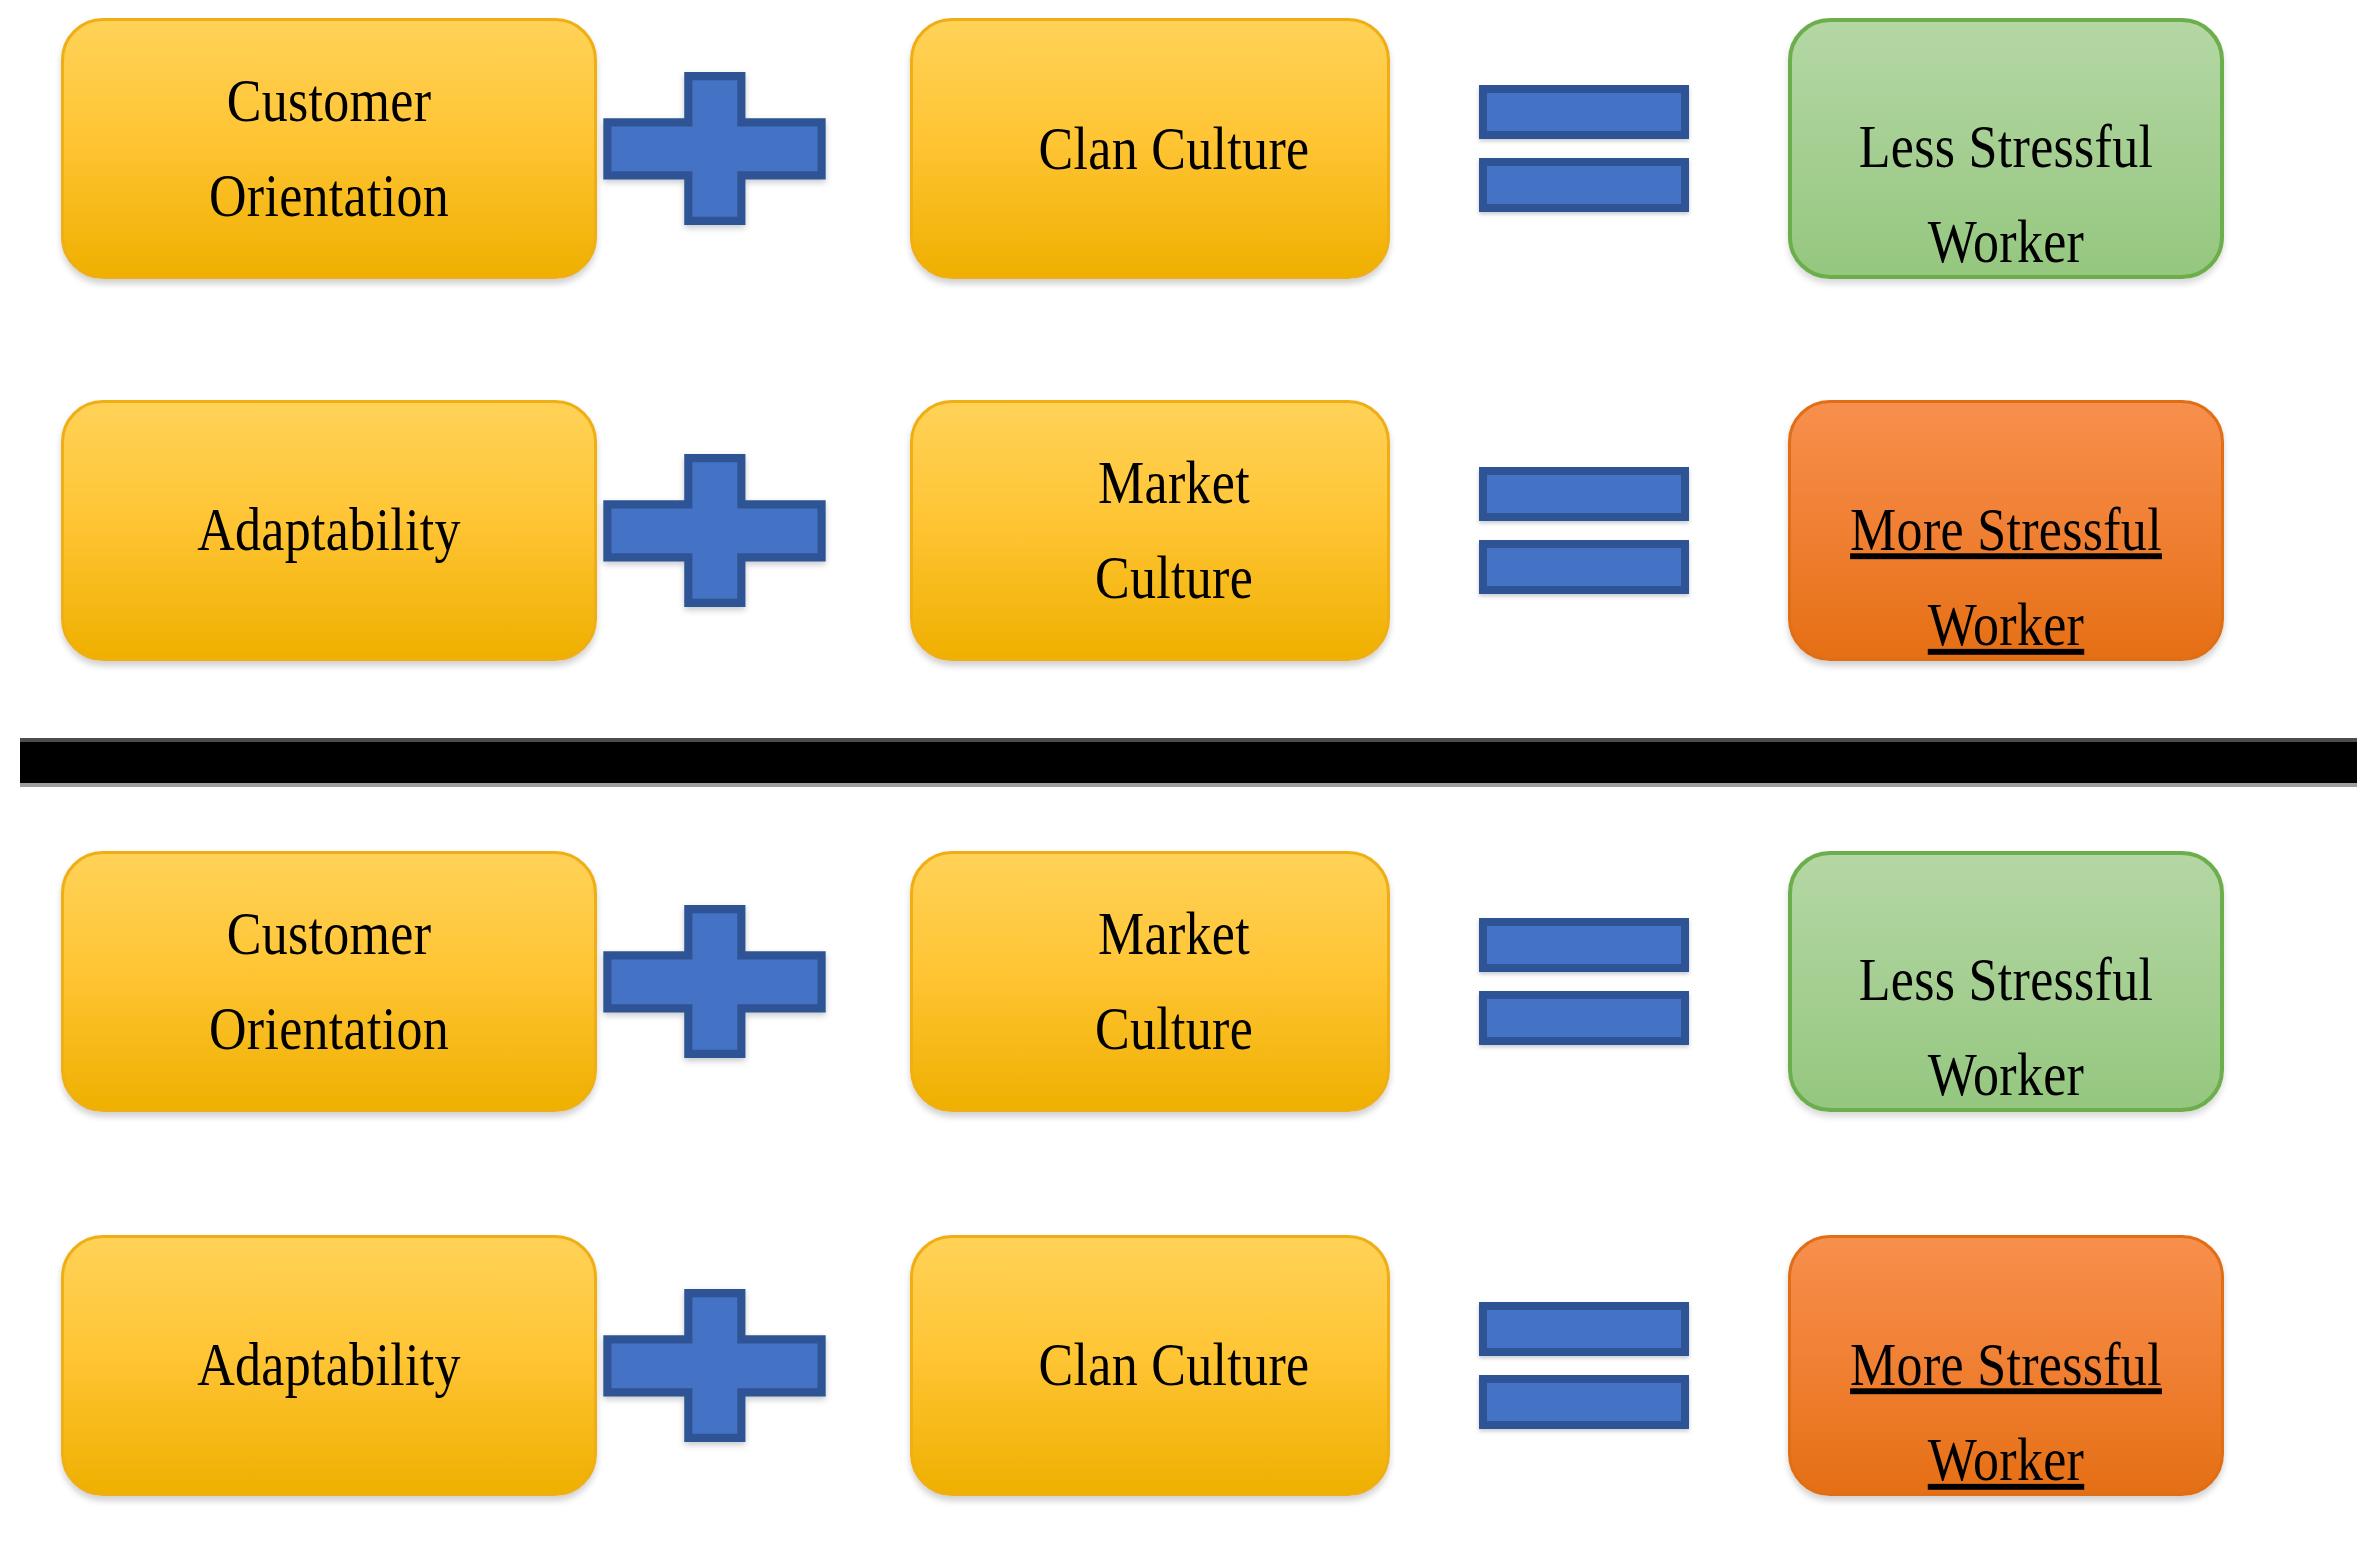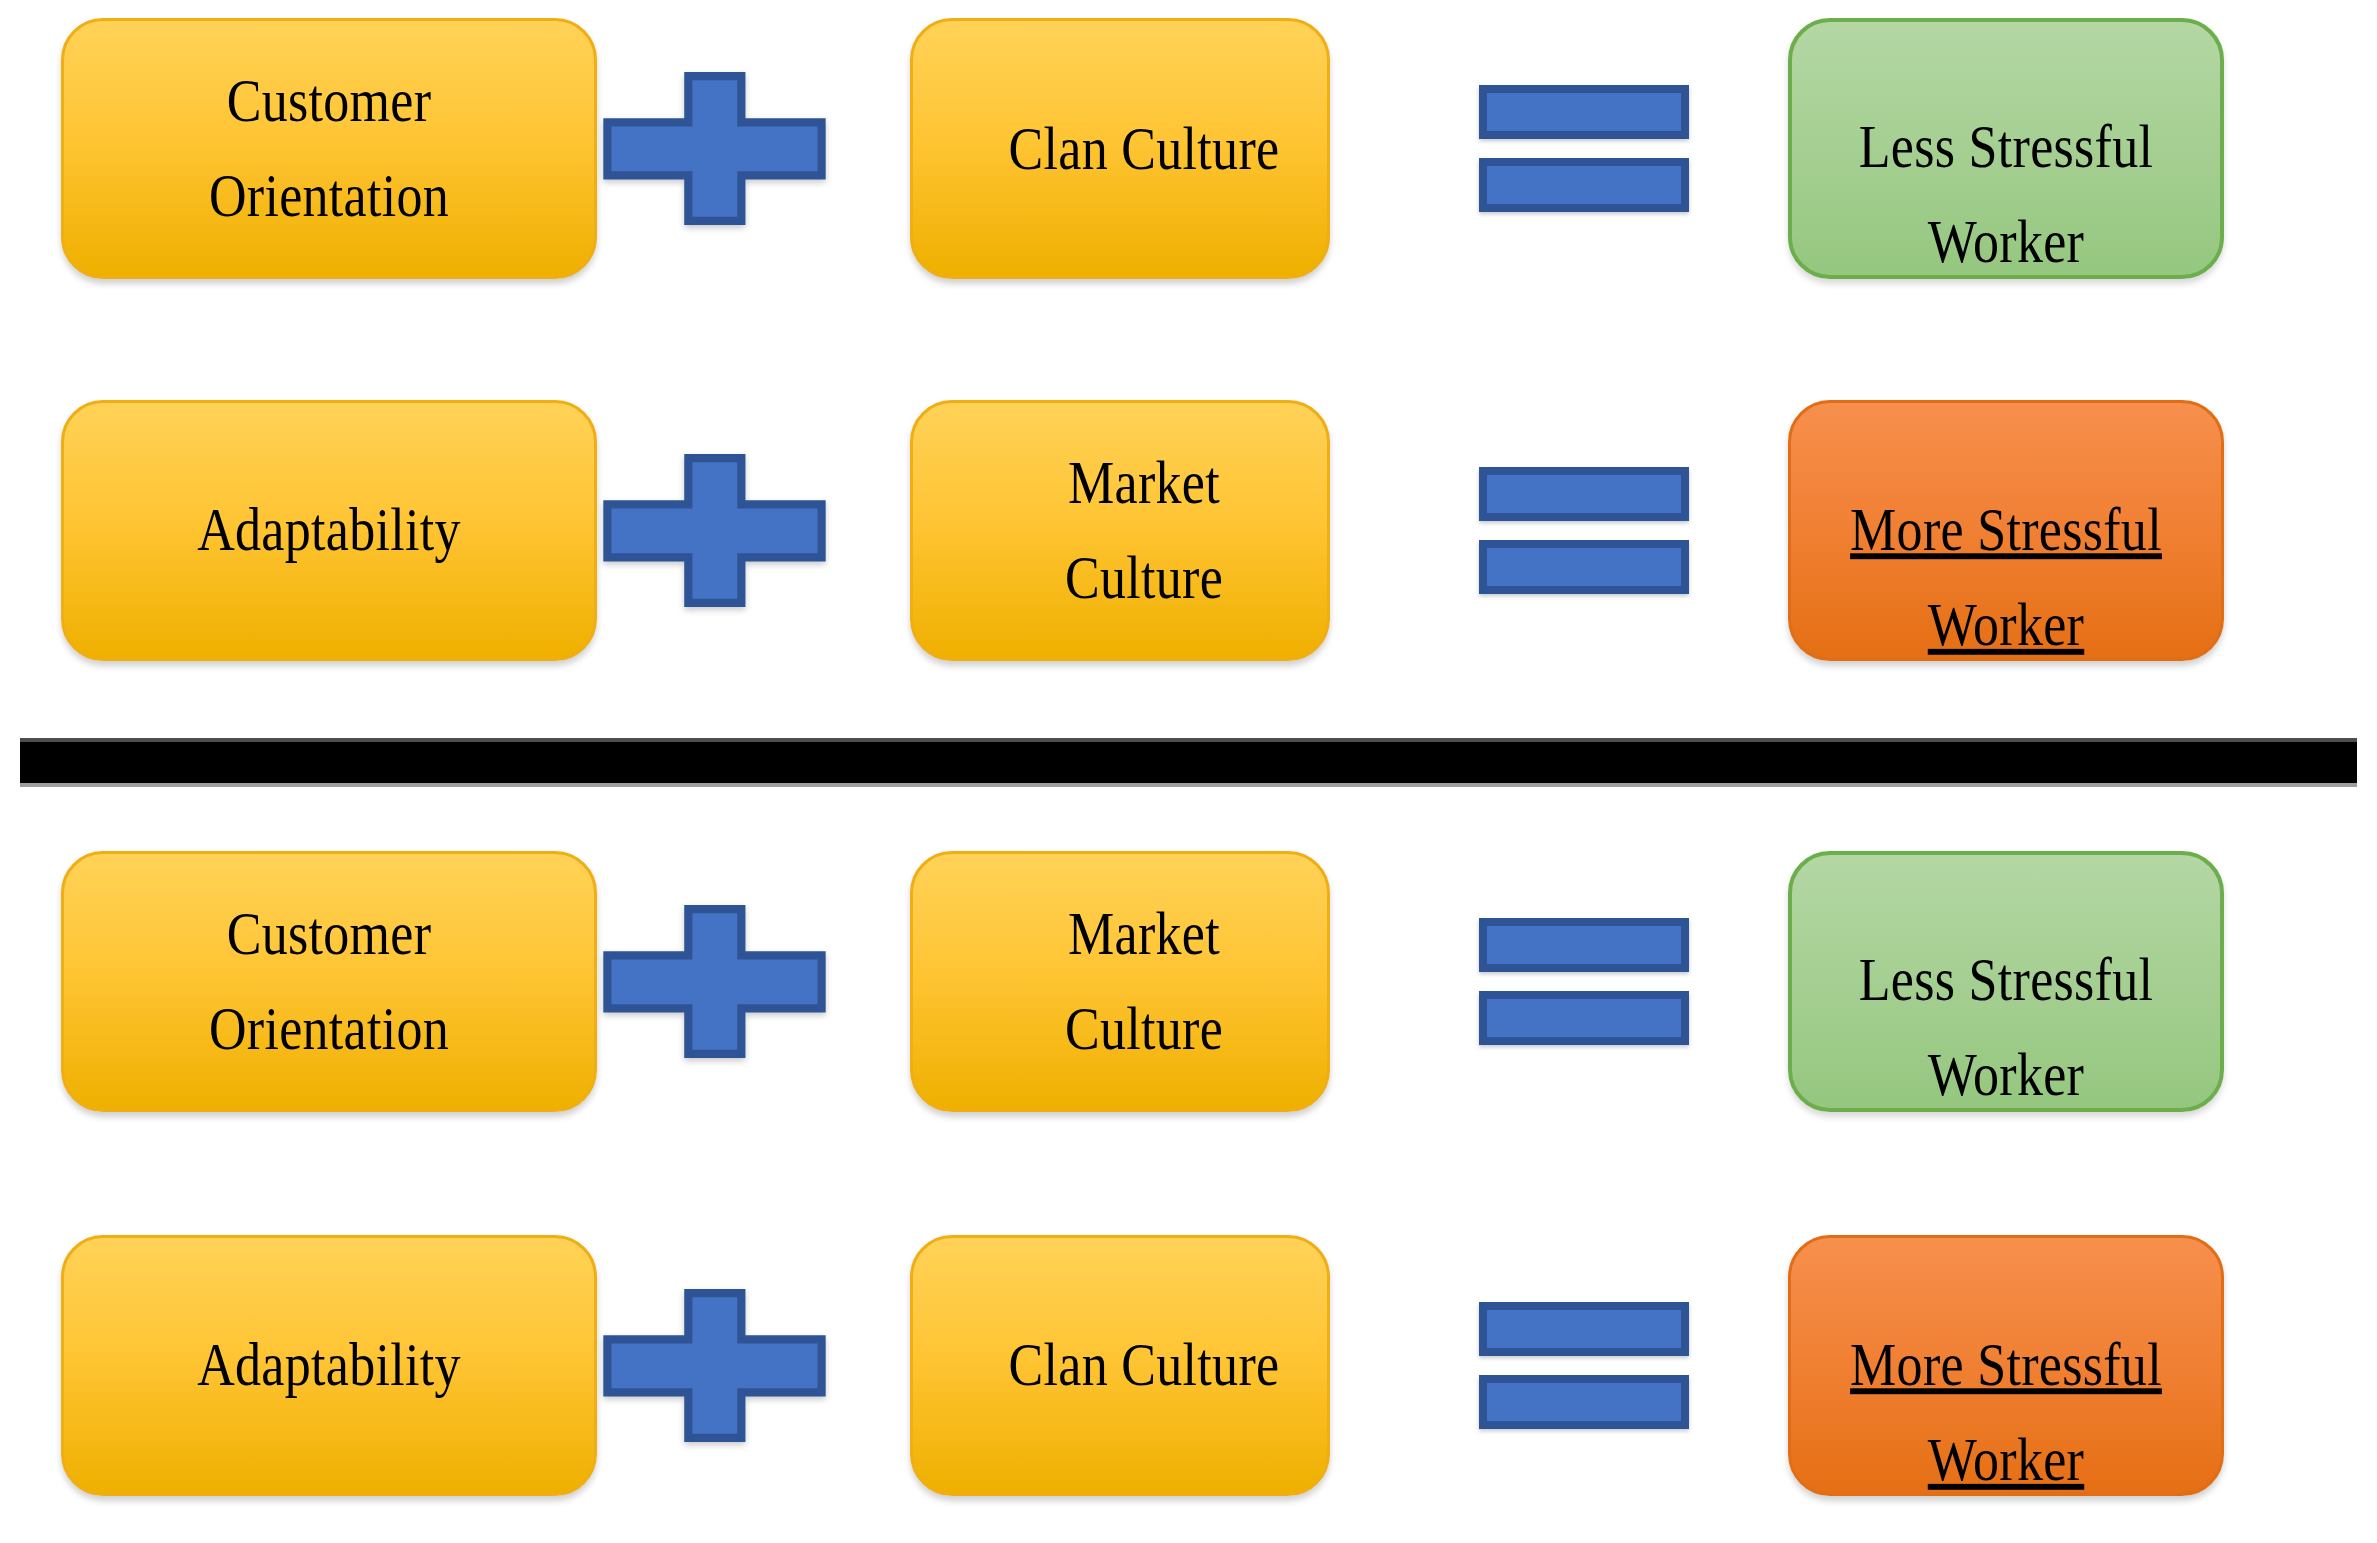--- a/index.html
+++ b/index.html
@@ -42,21 +42,21 @@
   }
   .node .label {
     font-size: 52px;
     line-height: 1.55;
     white-space: pre-line;
     transform: scaleY(1.18);
     letter-spacing: 0.3px;
   }
 
   .factor1 { left: 61px;  width: 536px; }
-  .factor2 { left: 910px; width: 420px; padding-left: 48px; }
+  .factor2 { left: 910px; width: 480px; padding-left: 48px; }
   .result  { left: 1788px; width: 436px; align-items: flex-end; }
 
   .gold {
     background: linear-gradient(180deg, #FFD257 0%, #FFC535 45%, #EFB000 100%);
     border: 3.4px solid #EFAE14;
     box-shadow: 0 4.8px 6.1px rgba(0,0,0,0.18);
   }
   .green {
     background: linear-gradient(180deg, #B4D7A4 0%, #A5CF92 50%, #95C77F 100%);
     border: 4.8px solid #6CAE4B;

